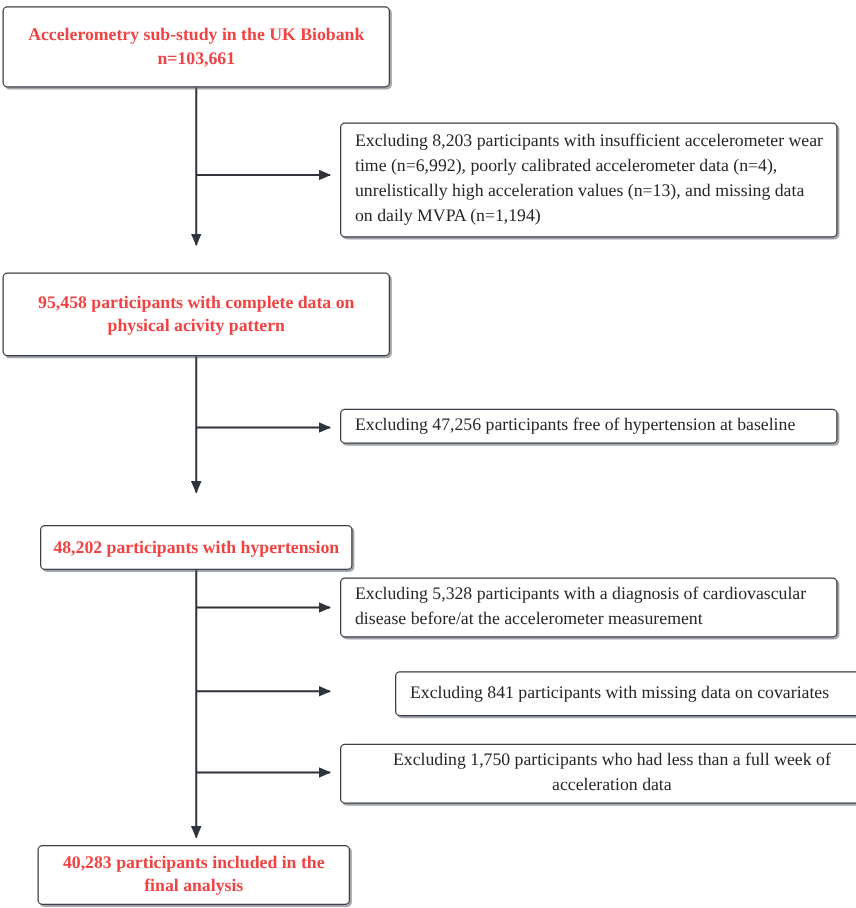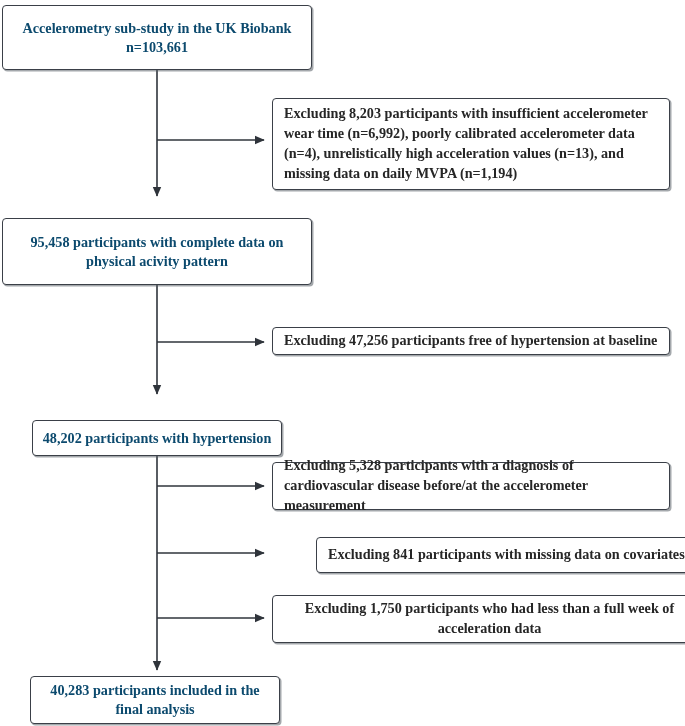--- a/index.html
+++ b/index.html
@@ -31,30 +31,30 @@
     border-radius: 4px;
     box-shadow: 1.5px 1.5px 0 rgba(90, 96, 104, 0.55);
     display: flex;
     z-index: 2;
   }
   .node.main {
     align-items: center;
     justify-content: center;
     text-align: center;
     font-weight: bold;
-    color: #0c4a6e;
+    color: #ef4444;
     font-size: 14.2px;
     line-height: 1.32;
     padding: 4px 8px;
   }
   .node.excl {
     align-items: center;
     justify-content: flex-start;
     text-align: left;
-    font-weight: bold;
+    font-weight: normal;
     color: #262626;
     font-size: 14.2px;
     line-height: 1.42;
     padding: 3px 10px 5px 11px;
   }
   .node .txt {
     display: block;
     width: 100%;
     white-space: pre-line;
   }

